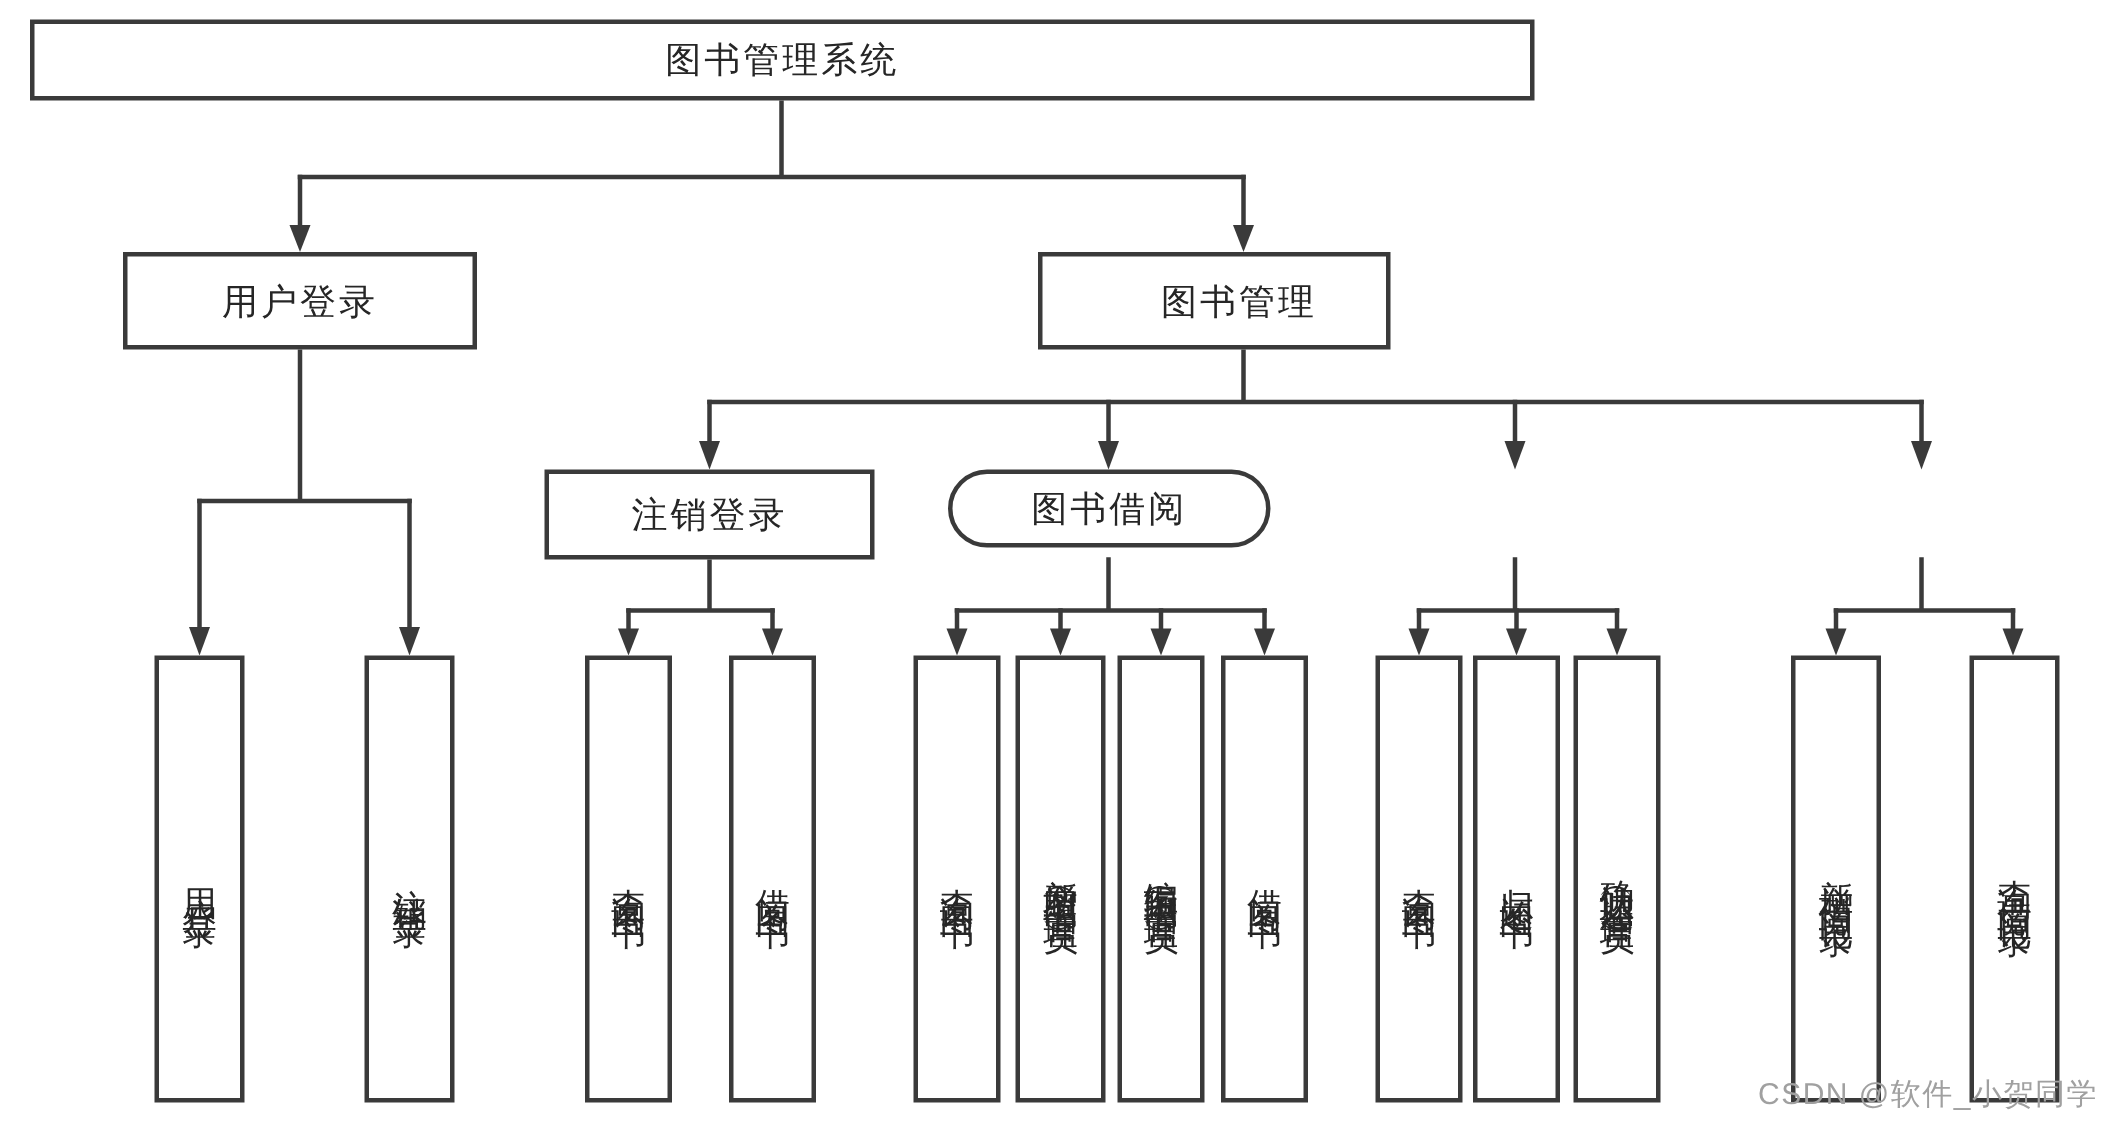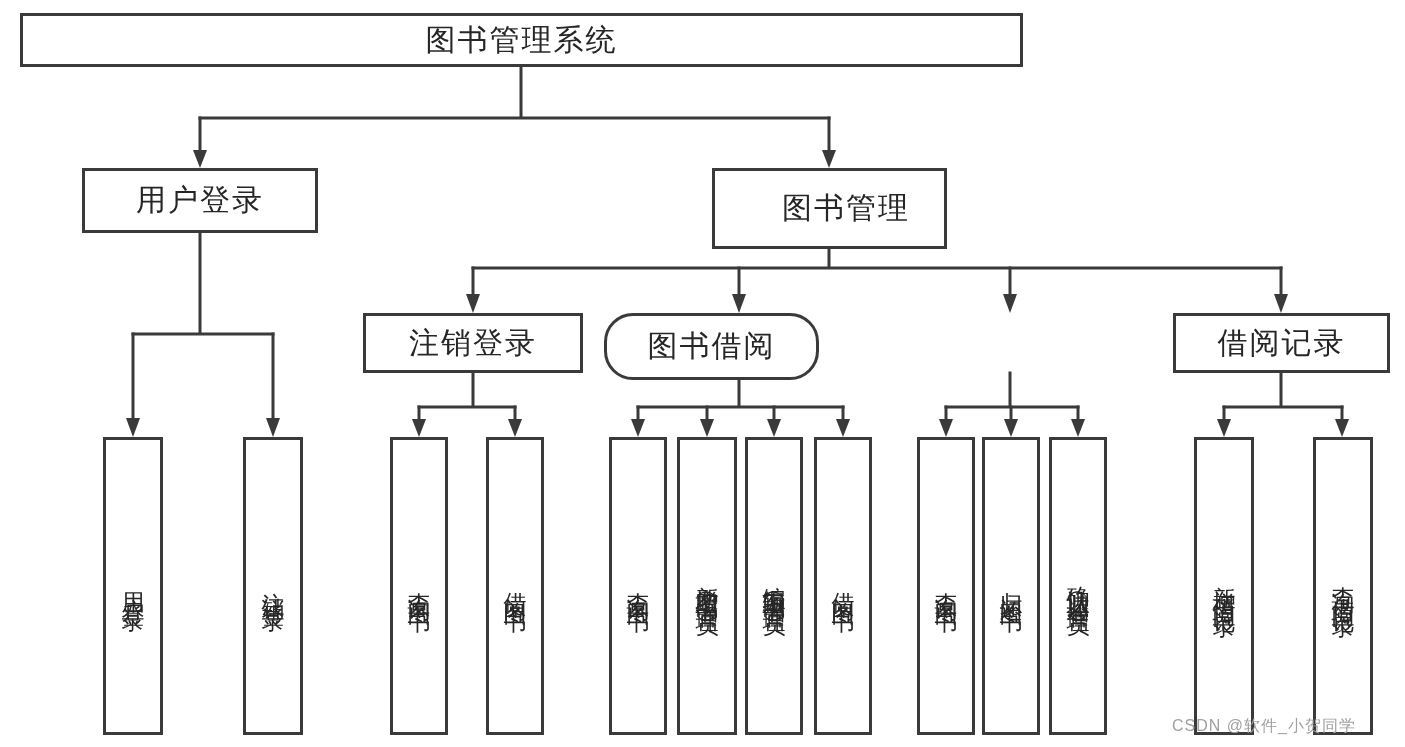--- a/index.html
+++ b/index.html
@@ -32,48 +32,48 @@
   }
   .connector polygon { fill: var(--line); }
   .box {
     position: absolute;
     background: var(--background);
     border: 3px solid var(--line);
     display: flex;
     align-items: center;
     justify-content: center;
     color: var(--text);
-    font-size: 30px;
+    font-size: 24px;
     letter-spacing: 2px;
     z-index: 2;
     white-space: nowrap;
   }
   .leaf {
     writing-mode: vertical-rl;
     text-orientation: mixed;
     letter-spacing: 6px;
     font-size: 23px;
     line-height: 1;
   }
   .watermark {
     position: absolute;
     left: 1172px;
     top: 716px;
-    font-size: 16px;
+    font-size: 20px;
     letter-spacing: 1px;
     color: var(--watermark);
     z-index: 5;
     white-space: nowrap;
   }
   
   .n-root   { left: 20px;  top: 13px;  width: 1003px; height: 54px; }
   .n-login  { left: 82px;  top: 168px; width: 236px;  height: 65px; }
-  .n-mgmt   { left: 712px; top: 168px; width: 235px;  height: 81px; padding-left: 33px; }
+  .n-mgmt   { left: 692px; top: 168px; width: 235px;  height: 65px; padding-left: 33px; }
   .n-rec    { left: 363px; top: 313px; width: 220px;  height: 60px; }
-  .n-borrow { left: 604px; top: 313px; width: 215px;  height: 67px; border-radius: 29px; }
+  .n-borrow { left: 632px; top: 313px; width: 215px;  height: 52px; border-radius: 29px; }
   .n-cur    { left: 902px; top: 313px; width: 215px;  height: 60px; }
   .n-hist   { left: 1173px;top: 313px; width: 217px;  height: 60px; }
   .l-0  { left: 103px;  top: 437px; width: 60px; height: 298px; }
   .l-1  { left: 243px;  top: 437px; width: 60px; height: 298px; }
   .l-2  { left: 390px;  top: 437px; width: 58px; height: 298px; }
   .l-3  { left: 486px;  top: 437px; width: 58px; height: 298px; }
   .l-4  { left: 609px;  top: 437px; width: 58px; height: 298px; }
   .l-5  { left: 677px;  top: 437px; width: 60px; height: 298px; letter-spacing: 4px; }
   .l-6  { left: 745px;  top: 437px; width: 58px; height: 298px; letter-spacing: 4px; }
   .l-7  { left: 814px;  top: 437px; width: 58px; height: 298px; }
@@ -160,23 +160,20 @@
   <div class="box n-mgmt">
     <span>图书管理</span>
   </div>
 
   <div class="box n-rec">
     <span>注销登录</span>
   </div>
   <div class="box n-borrow">
     <span>图书借阅</span>
   </div>
-  <div class="box n-hist">
-    <span>借阅记录</span>
-  </div>
 
   <div class="box leaf l-0">
     <span>用户登录</span>
   </div>
   <div class="box leaf l-1">
     <span>注销登录</span>
   </div>
   <div class="box leaf l-2">
     <span>查询图书</span>
   </div>

